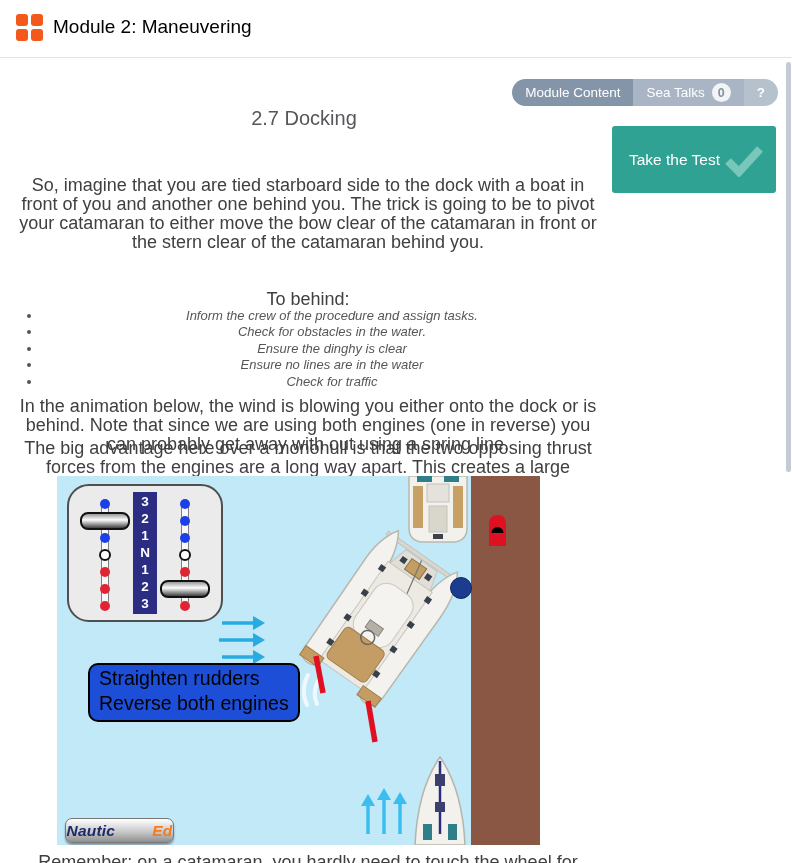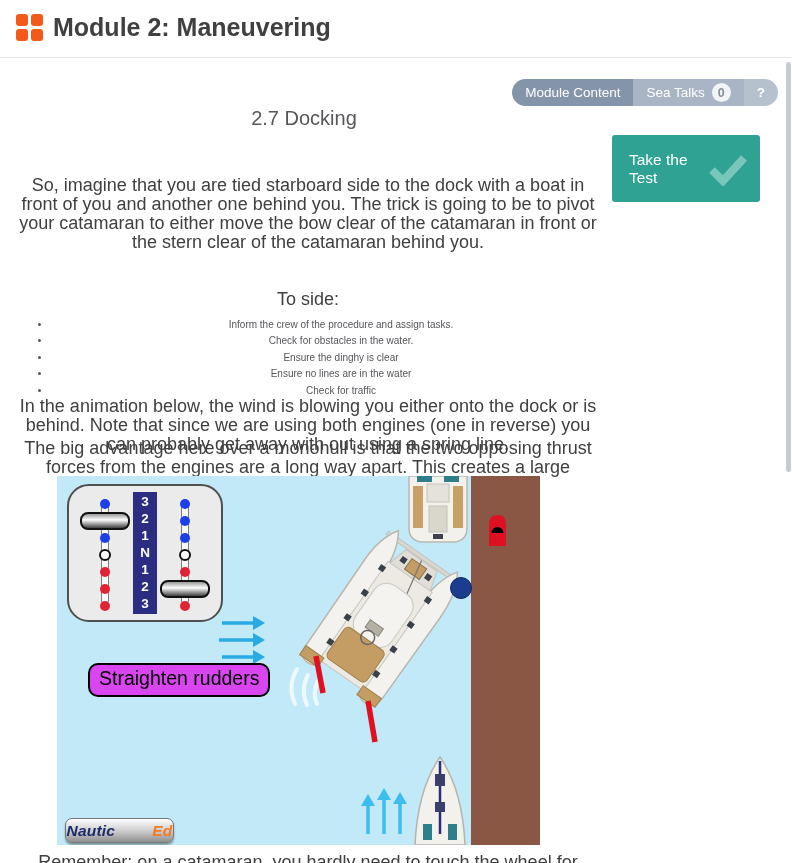--- a/index.html
+++ b/index.html
@@ -8,48 +8,48 @@
     background:#ffffff;
     font-family:"Liberation Sans",sans-serif;
     color:#55565a;
   }
   .page{position:absolute;inset:0;}
 
   
   .header{position:absolute;left:16px;top:11px;display:flex;align-items:center;gap:10px;}
   .grid-icon{width:27px;height:27px;display:grid;grid-template-columns:1fr 1fr;grid-template-rows:1fr 1fr;gap:3px;}
   .grid-icon span{background:#f4591c;border-radius:3px;}
-  .page-title{font-size:25px;font-weight:bold;color:#404040;line-height:32px;white-space:nowrap;}
+  .page-title{font-size:19px;font-weight:normal;color:#000000;line-height:32px;white-space:nowrap;}
   .header-divider{position:absolute;left:0;top:57px;width:792px;height:0;border-bottom:1px solid #e4e4e4;}
 
   
   .scrollbar-thumb{position:absolute;right:1px;top:62px;width:5px;height:410px;background:#c5cbd4;border-radius:3px;}
 
   
   .toolbar{position:absolute;right:14px;top:79px;height:27px;display:flex;border-radius:14px;overflow:hidden;font-size:13.5px;color:#fff;}
   .toolbar .seg{display:flex;align-items:center;height:27px;padding:0 13px;cursor:pointer;white-space:nowrap;}
   .seg-module{background:#8494a9;}
   .seg-seatalks{background:#a9b5c5;gap:7px;}
   .seg-help{background:#b6c1ce;font-weight:bold;padding:0 13px;}
   .count-badge{display:inline-flex;align-items:center;justify-content:center;width:19px;height:19px;border-radius:50%;background:#f2f4f6;color:#85909c;font-size:12.5px;font-weight:bold;}
 
   
-  .take-test{position:absolute;left:612px;top:135px;width:148px;height:67px;background:#2fa294;border-radius:3px;display:flex;align-items:center;cursor:pointer;}
+  .take-test{position:absolute;left:612px;top:126px;width:164px;height:67px;background:#2fa294;border-radius:3px;display:flex;align-items:center;cursor:pointer;}
   .take-test-label{color:#ffffff;font-size:15.5px;margin-left:17px;flex:1;}
   .check-icon{width:40px;height:34px;margin-right:12px;}
 
   
   .abs{position:absolute;left:14px;width:580px;text-align:center;}
   .section-title{top:106px;font-size:20px;line-height:24px;color:#56575a;font-weight:400;margin:0;}
   .subsection-title{top:142px;font-size:23.5px;line-height:28px;color:#56575a;font-weight:400;margin:0;}
   .copy{font-size:18px;line-height:19px;color:#404040;margin:4px;}
   .p1{top:172px;}
   .p2{top:229px;}
   .list-intro{top:286px;}
-  .bullet-list{top:304px;margin:13px;padding-left:24px;font-size:10px;line-height:16.4px;color:#55565a;}
+  .bullet-list{top:304px;margin:4px;padding-left:24px;font-size:13px;line-height:16.4px;color:#55565a;font-style:italic;}
   .bullet-list li{margin:0;}
   .p3{top:393px;}
   .p4{top:435px;}
   .footer-p{top:849px;}
 
   
   .animation{position:absolute;left:57px;top:476px;width:483px;height:369px;background:#c1e9f8;overflow:hidden;}
   .scene{position:absolute;left:0;top:0;}
 
   
@@ -62,21 +62,21 @@
   .dot.blue{background:#1d3fe8;}
   .dot.red{background:#e02433;}
   .dot.neutral{background:#fff;border:2px solid #111;width:8px;height:8px;}
   .lever{position:absolute;left:50%;transform:translate(-50%,-50%);width:46px;height:14px;border-radius:8px;
     background:linear-gradient(180deg,#9a9a9a,#fdfdfd 42%,#3f3f3f);border:2px solid #111;z-index:3;}
   .throttle-scale{position:absolute;left:50%;transform:translateX(-50%);top:6px;bottom:6px;width:24px;background:#2b2d83;
     display:flex;flex-direction:column;justify-content:space-between;align-items:center;padding:3px 0;box-sizing:border-box;}
   .throttle-scale div{color:#fff;font-size:13.5px;font-weight:bold;line-height:1;}
 
   
-  .anim-caption{position:absolute;left:31px;top:187px;background:#d946ef;border:2.5px solid #000;border-radius:10px;padding:1px 9px 4px;}
+  .anim-caption{position:absolute;left:31px;top:187px;background:#1d4ed8;border:2.5px solid #000;border-radius:10px;padding:1px 9px 4px;}
   .anim-caption div{font-size:19.5px;color:#000;line-height:25px;white-space:nowrap;}
 
   
   .nauticed{position:absolute;left:8px;top:342px;width:107px;height:23px;border:1px solid #777;border-radius:7px;
     background:linear-gradient(180deg,#ffffff,#c9c9c9 55%,#8f8f8f);box-shadow:0 2px 2px rgba(0,0,0,.35);
     display:flex;align-items:center;justify-content:center;font-weight:bold;font-style:italic;font-size:15.5px;letter-spacing:.2px;gap:37px;}
   .logo-nautic{color:#1b2a6b;}
   .logo-ed{color:#f47b20;}
 </style>
 </head>
@@ -111,21 +111,21 @@
 
   <div class="take-test">
     <span class="take-test-label">Take the Test</span>
     <svg class="check-icon" viewBox="0 0 40 34">
       <path d="M4 18 L15 29 L36 6" fill="none" stroke="#79c6bb" stroke-width="8" stroke-linecap="butt" stroke-linejoin="miter"></path>
     </svg>
   </div>
 
   <h2 class="abs section-title">2.7 Docking</h2>
   <p class="abs copy p1">So, imagine that you are tied starboard side to the dock with a boat in front of you and another one behind you. The trick is going to be to pivot your catamaran to either move the bow clear of the catamaran in front or the stern clear of the catamaran behind you.</p>
-  <p class="abs copy list-intro">To side:</p>
+  <p class="abs copy list-intro">To behind:</p>
   <ul class="abs bullet-list">
     <li>Inform the crew of the procedure and assign tasks.</li>
     <li>Check for obstacles in the water.</li>
     <li>Ensure the dinghy is clear</li>
     <li>Ensure no lines are in the water</li>
     <li>Check for traffic</li>
   </ul>
   <p class="abs copy p3">In the animation below, the wind is blowing you either onto the dock or is behind. Note that since we are using both engines (one in reverse) you can probably get away with out using a spring line.</p>
   <p class="abs copy p4">The big advantage here over a monohull is that the two opposing thrust forces from the engines are a long way apart. This creates a large turning moment.</p>
 
@@ -249,20 +249,21 @@
         <span class="dot neutral" style="top:57px"></span>
         <span class="dot red" style="top:74px"></span>
         <span class="dot red" style="top:91px"></span>
         <span class="dot red" style="top:108px"></span>
         <div class="lever" style="top:91px"></div>
       </div>
     </div>
 
     <div class="anim-caption">
       <div>Straighten rudders</div>
+      <div>Reverse both engines</div>
     </div>
 
     <div class="nauticed">
       <span class="logo-nautic">Nautic</span>
         <span class="logo-ed">Ed</span>
     </div>
   </div>
 
   <p class="abs copy footer-p">Remember: on a catamaran, you hardly need to touch the wheel for close quarter maneuvering, as a matter</p>
 

